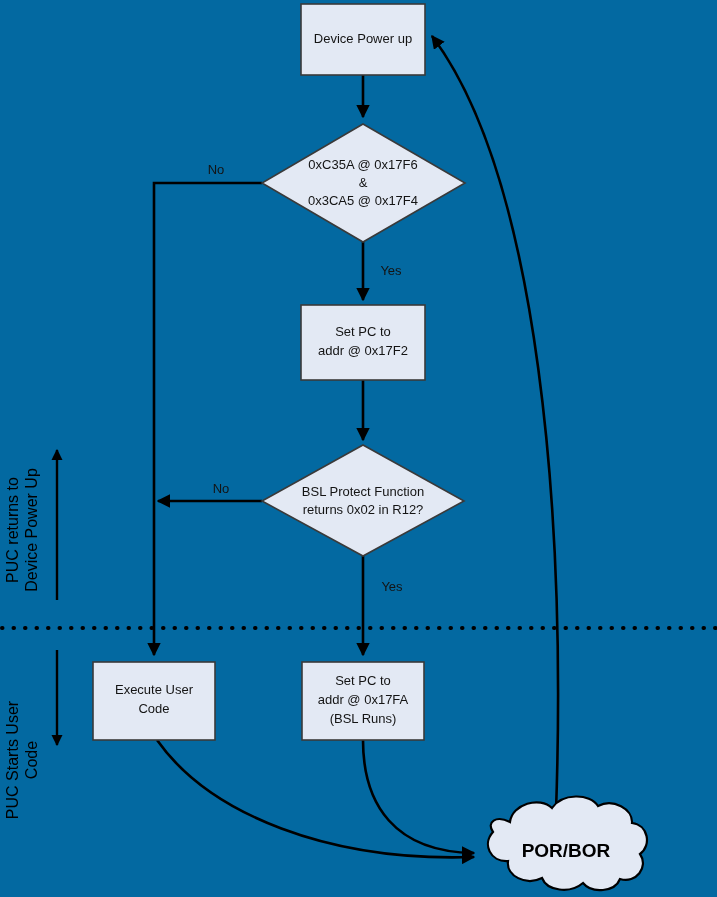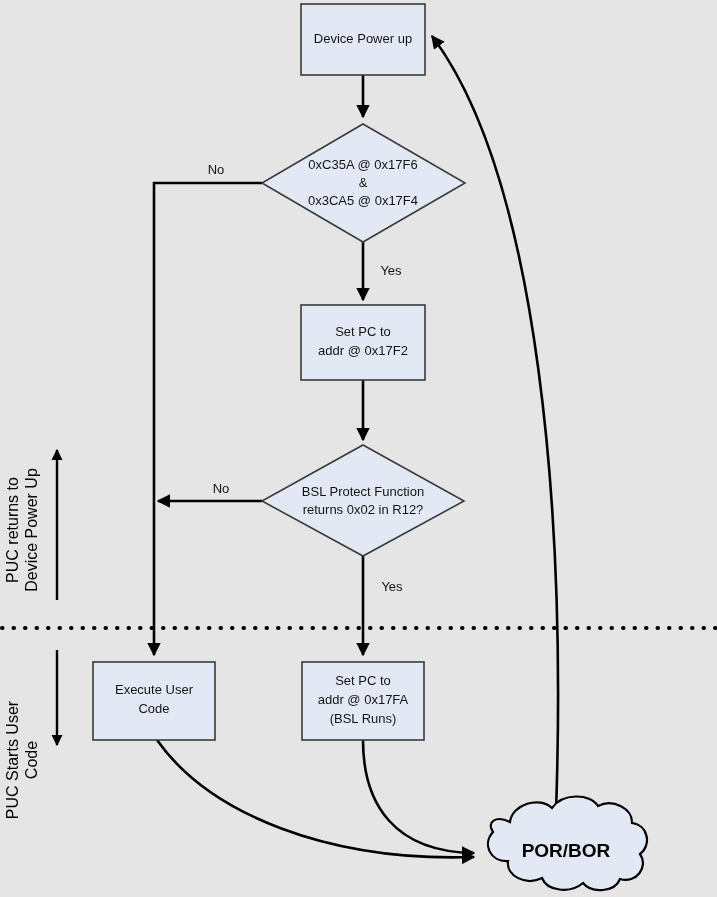--- a/index.html
+++ b/index.html
@@ -8,21 +8,21 @@
     background: #ffffff;
   }
   body {
     font-family: "Liberation Sans", sans-serif;
   }
   #canvas {
     position: relative;
     width: 717px;
     height: 897px;
     overflow: hidden;
-    background: #e5e5e5;
+    background: #0369a1;
   }
   #flow-svg {
     position: absolute;
     left: 0;
     top: 0;
     width: 717px;
     height: 897px;
   }
   .node-text {
     font-family: "Liberation Sans", sans-serif;

